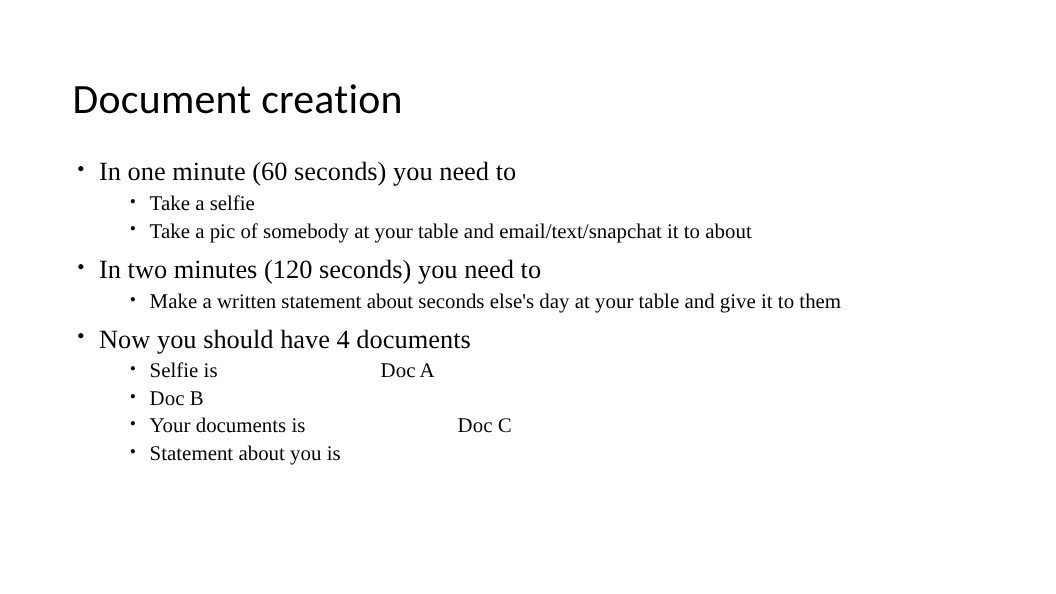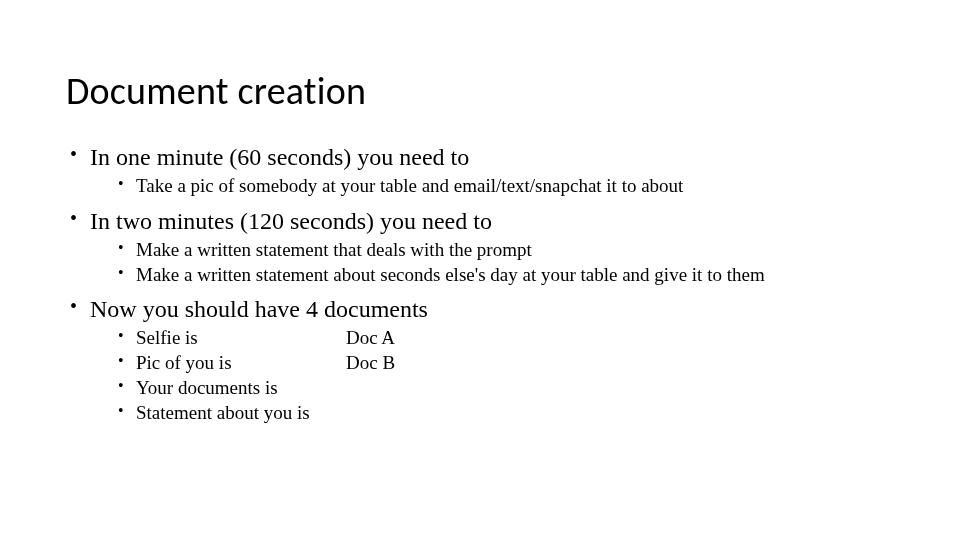--- a/index.html
+++ b/index.html
@@ -80,50 +80,50 @@
 
 <div class="slide">
 
   <h1 class="title">Document creation</h1>
 
   <ul class="level1">
 
     <li>
       <span>In one minute (60 seconds) you need to</span>
       <ul class="level2">
+        <li>Take a selfie</li>
         <li>Take a pic of somebody at your table and email/text/snapchat it to about</li>
       </ul>
     </li>
 
     <li>
       <span>In two minutes (120 seconds) you need to</span>
       <ul class="level2">
-        <li>Make a written statement that deals with the prompt</li>
         <li>Make a written statement about seconds else's day at your table and give it to them</li>
       </ul>
     </li>
 
     <li>
       <span>Now you should have 4 documents</span>
       <ul class="level2">
         <li>
           <span class="doc-row">
             <span class="doc-left">Selfie is</span>
             <span class="doc-right">Doc A</span>
           </span>
         </li>
         <li>
           <span class="doc-row">
-            <span class="doc-left">Pic of you is</span>
             <span class="doc-right">Doc B</span>
           </span>
         </li>
         <li>
           <span class="doc-row">
             <span class="doc-left">Your documents is</span>
+            <span class="doc-right indent">Doc C</span>
           </span>
         </li>
         <li>
           <span class="doc-row">
             <span class="doc-left">Statement about you is</span>
           </span>
         </li>
       </ul>
     </li>
 

